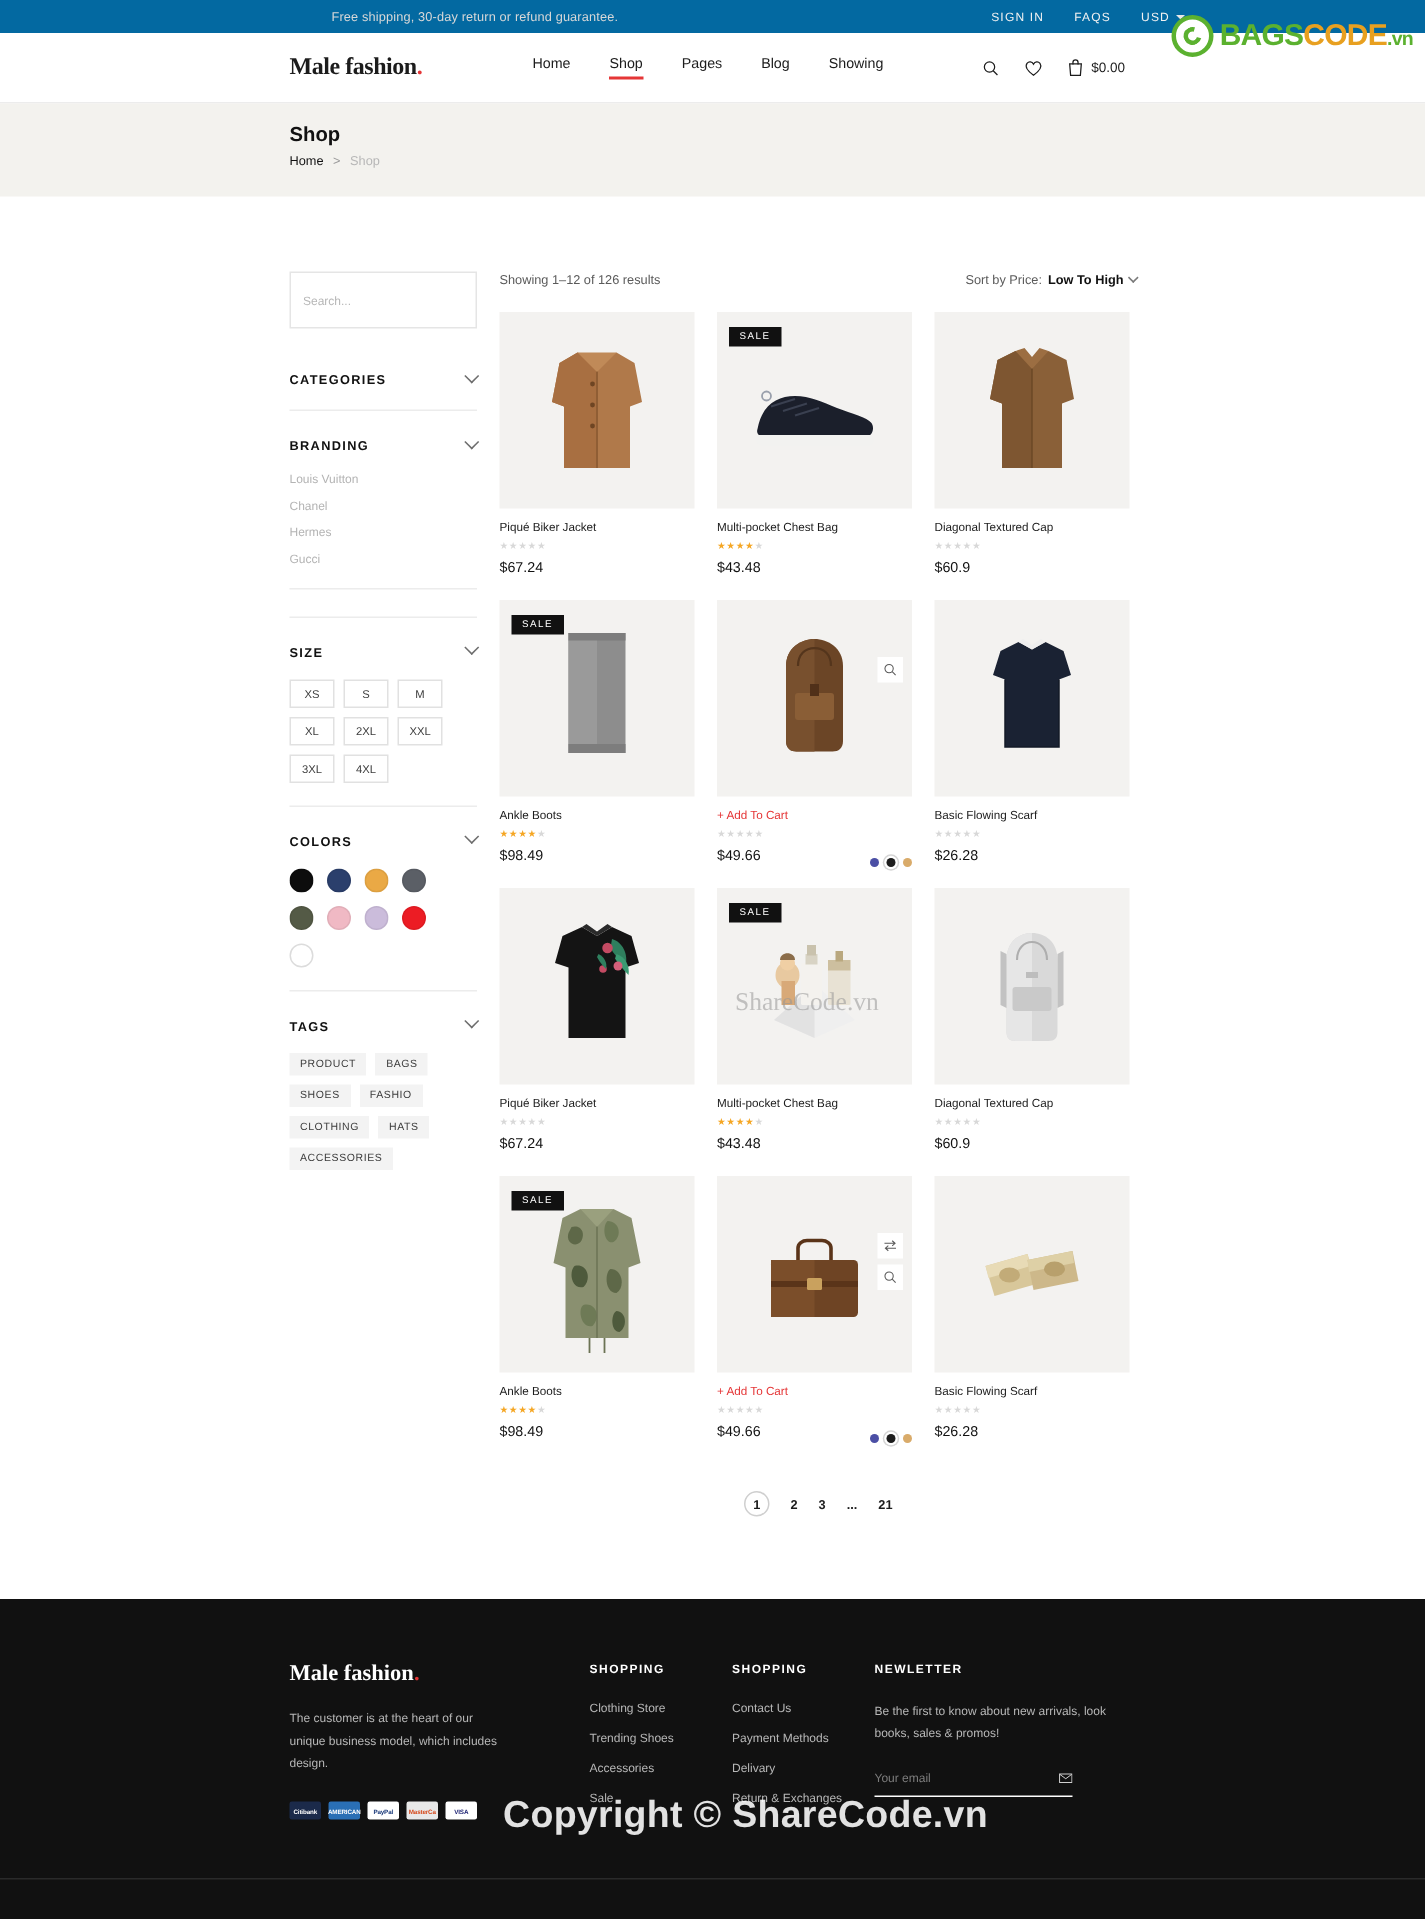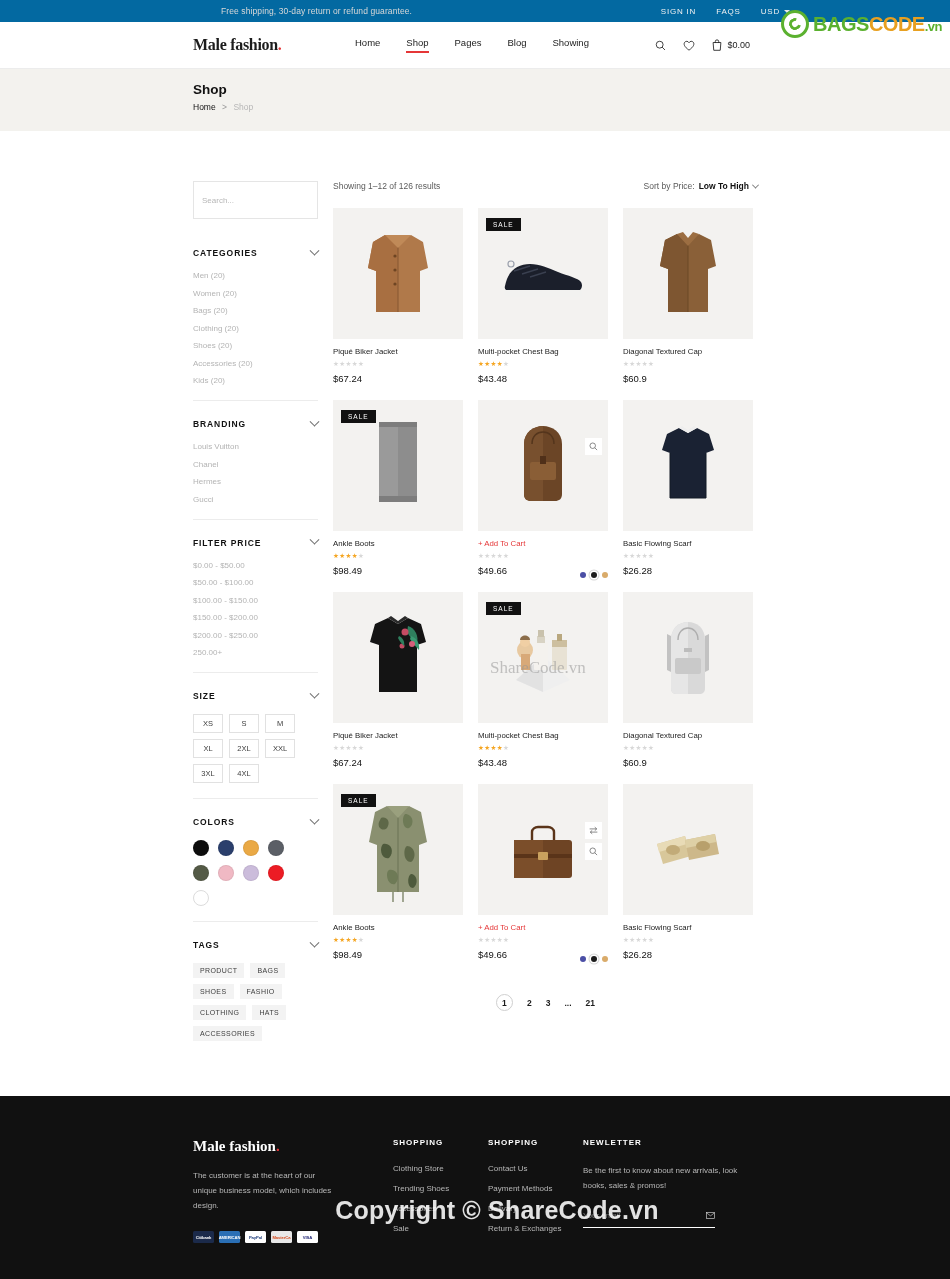--- a/index.html
+++ b/index.html
@@ -402,62 +402,39 @@
             <circle cx="6.5" cy="6.5" r="5" fill="none" stroke="#9a9a9a" stroke-width="1.2"></circle>
             <line x1="10.2" y1="10.2" x2="14.5" y2="14.5" stroke="#9a9a9a" stroke-width="1.2"></line>
           </svg>
       </div>
 
       <div class="widget">
         <div class="widget-head">
           <span>CATEGORIES</span>
           <i class="chev"></i>
         </div>
-        <ul class="flist">
-          <li>Men (20)</li>
-          <li>Women (20)</li>
-          <li>Bags (20)</li>
-          <li>Clothing (20)</li>
-          <li>Shoes (20)</li>
-          <li>Accessories (20)</li>
-          <li>Kids (20)</li>
-        </ul>
       </div>
 
       <div class="wsep"></div>
 
       <div class="widget">
         <div class="widget-head">
           <span>BRANDING</span>
           <i class="chev"></i>
         </div>
         <ul class="flist">
           <li>Louis Vuitton</li>
           <li>Chanel</li>
           <li>Hermes</li>
           <li>Gucci</li>
         </ul>
       </div>
 
       <div class="wsep"></div>
 
-      <div class="widget">
-        <div class="widget-head">
-          <span>FILTER PRICE</span>
-          <i class="chev"></i>
-        </div>
-        <ul class="flist">
-          <li>$0.00 - $50.00</li>
-          <li>$50.00 - $100.00</li>
-          <li>$100.00 - $150.00</li>
-          <li>$150.00 - $200.00</li>
-          <li>$200.00 - $250.00</li>
-          <li>250.00+</li>
-        </ul>
-      </div>
 
       <div class="wsep"></div>
 
       <div class="widget">
         <div class="widget-head">
           <span>SIZE</span>
           <i class="chev"></i>
         </div>
         <div class="size-wrap">
           <div class="size-box">XS</div>

